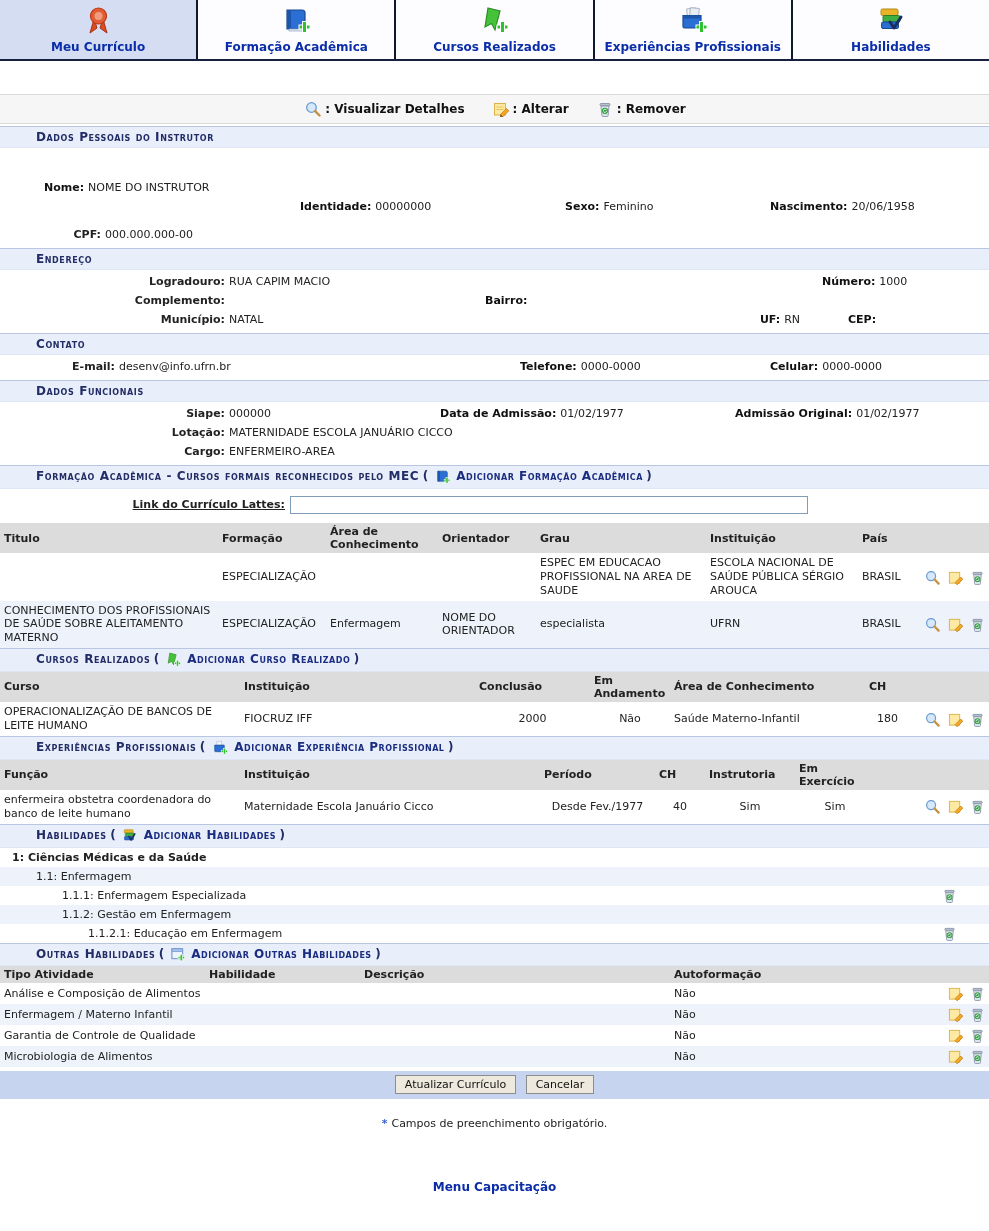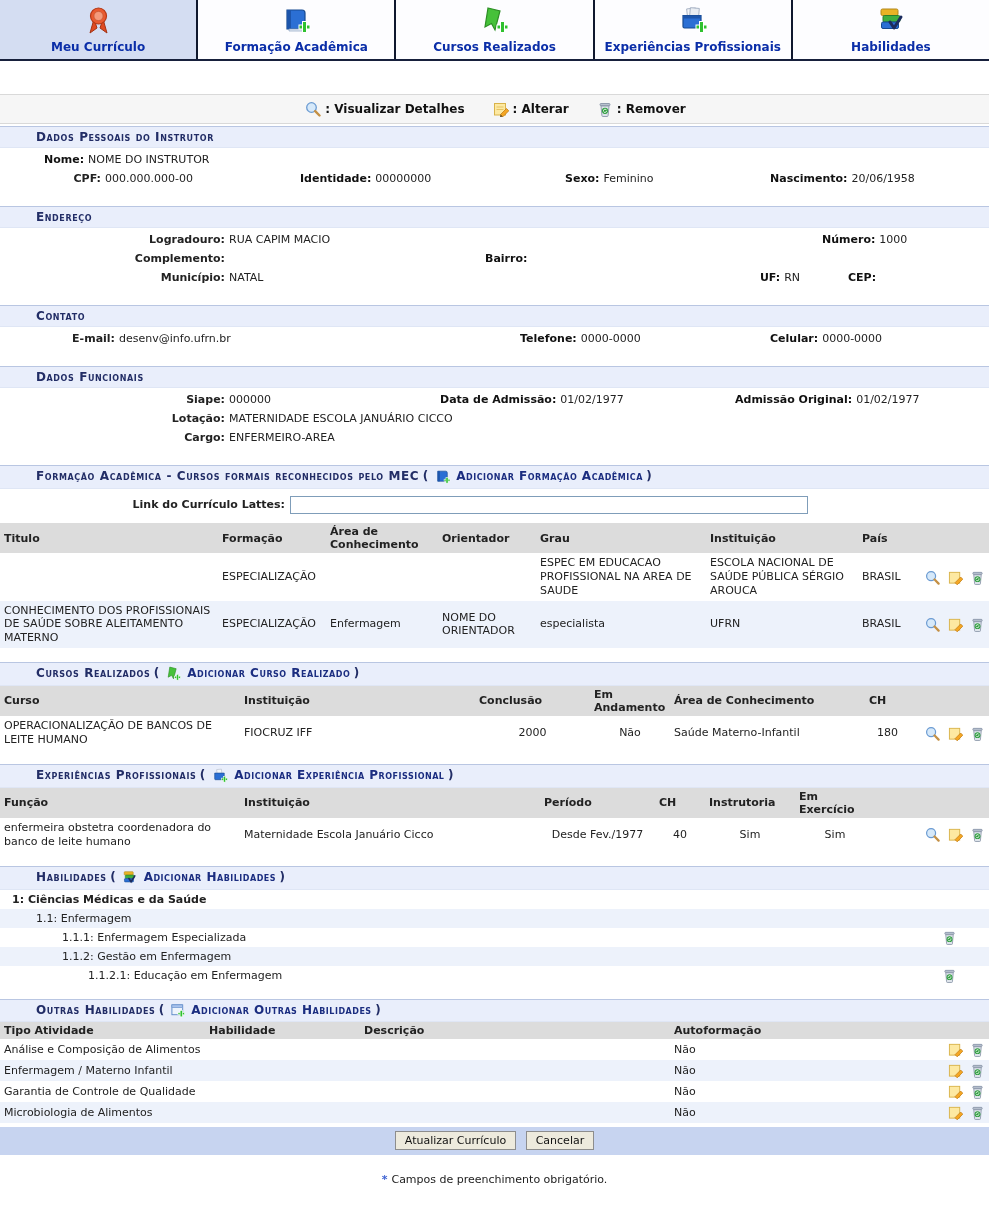--- a/index.html
+++ b/index.html
@@ -19,34 +19,34 @@
 
   
   .legendbar { height:30px; background:#f6f6f6; border-top:1px solid #d9d9d9; border-bottom:1px solid #d9d9d9; display:flex; align-items:center; justify-content:center; gap:26px; }
   .legend-item { display:flex; align-items:center; font-weight:bold; font-size:12px; color:#111; }
   .legend-item .txt { margin-left:2px; }
 
   
   .titlebar { height:21px; background:linear-gradient(180deg,#323d66 0%,#3c486f 45%,#4e5b92 100%); color:#fff; text-align:center; font-variant:small-caps; font-weight:bold; font-size:13px; letter-spacing:1.5px; line-height:21px; }
 
   
-  .band { margin-top:14px; background:#e9eefb; border-top:1px solid #b9c6e2; border-bottom:1px solid #dfe6f5; padding:3px 6px 3px 36px; min-height:19px; }
+  .band { margin-top:0; background:#e9eefb; border-top:1px solid #b9c6e2; border-bottom:1px solid #dfe6f5; padding:3px 6px 3px 36px; min-height:19px; }
   .band-title { font-variant:small-caps; font-weight:bold; font-size:12px; color:#222d66; letter-spacing:.6px; }
   .paren { font-variant:small-caps; font-weight:bold; font-size:12px; color:#222d66; }
   .add-link { font-variant:small-caps; font-weight:bold; font-size:12px; color:#1b2d80; letter-spacing:.5px; text-decoration:none; cursor:pointer; }
   .icon-mini { display:inline-block; vertical-align:middle; margin:0 2px; }
 
   
   .frows { padding:2px 0 4px; }
   .frow { display:flex; align-items:flex-start; line-height:19px; }
   .fl { font-weight:bold; color:#111; }
   .fv { color:#222; margin-left:4px; }
   .rlabel { display:inline-block; text-align:right; font-weight:bold; }
 
-  .c-p1 { width:300px; padding-left:44px; }
+  .c-p1 { width:300px; padding-left:44px;margin-top:28px; }
   .c-p2 { width:265px; }
   .c-p3 { width:205px; }
   .c-p4 { flex:1; }
 
   .c-e1 { width:480px; }
   .c-e2 { width:320px; }
   .c-e3 { flex:1; }
   .w225 { width:225px; }
   .w65  { width:65px; }
   .w115 { width:115px; }
@@ -54,21 +54,21 @@
   .c-c1 { width:500px; }
   .c-c2 { width:270px; }
   .c-c3 { flex:1; }
 
   .c-f1 { width:430px; }
   .c-f2 { width:305px; }
   .c-f3 { flex:1; }
 
   
   .lattes-row { padding:6px 0 8px; line-height:20px; }
-  .lattes-row .rlabel { width:285px; }
+  .lattes-row .rlabel { width:285px;text-decoration:underline; }
   .lattes-input { width:518px; height:18px; border:1px solid #7f9db9; margin-left:5px; vertical-align:middle; font-family:"DejaVu Sans",sans-serif; font-size:11px; padding:0 2px; background:#fff; }
 
   
   table.grid { width:100%; border-collapse:collapse; table-layout:fixed; }
   table.grid th { background:#dcdcdc; font-weight:bold; text-align:left; padding:2px 4px; vertical-align:middle; line-height:1.2; font-size:11px; }
   table.grid td { padding:3px 4px; vertical-align:middle; line-height:1.25; font-size:11px; }
   tr.alt { background:#edf2fb; }
   td.ctr, th.ctr { text-align:center; }
   td.acts { text-align:right; white-space:nowrap; }
   .act { display:inline-block; vertical-align:middle; margin-left:4px; cursor:pointer; }

